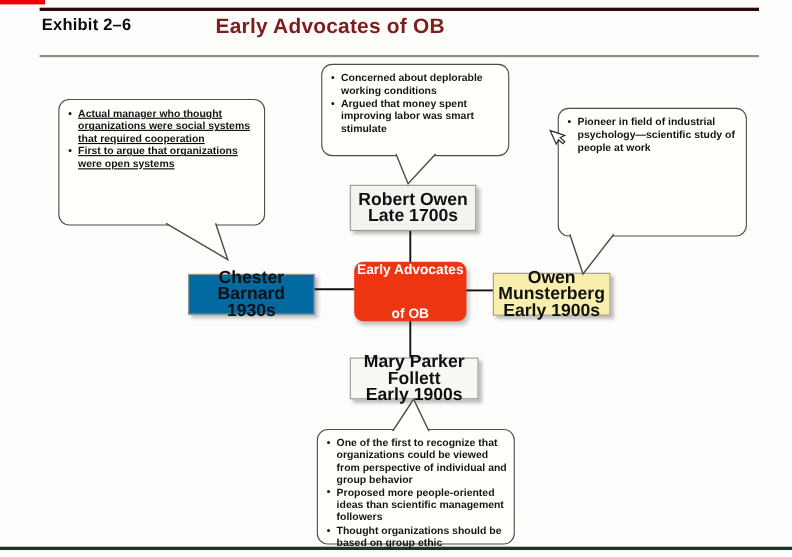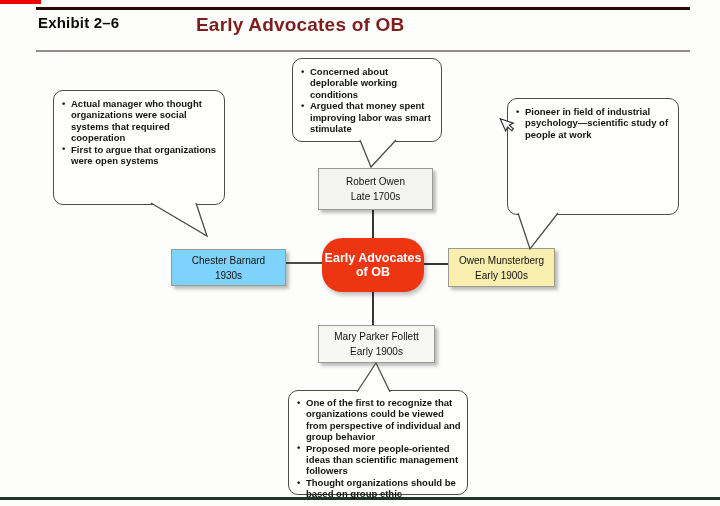--- a/index.html
+++ b/index.html
@@ -16,49 +16,49 @@
 
   
   .bubble { position:absolute; background:#fffffb; border:1.4px solid #4d4d46; border-radius:10px; box-sizing:border-box; z-index:2; }
   .bubble ul { margin:0; padding:7px 4px 0 17px; list-style:none; }
   .bubble li { position:relative; font-size:9.5px; line-height:11.3px; font-weight:bold; color:#141414; margin:0 0 0.5px 0; }
   .bubble li::before { content:"•"; position:absolute; left:-9px; top:-0.5px; }
 
   
   .node { position:absolute; display:flex; flex-direction:column; align-items:center; justify-content:center;
           border:1px solid #9a9a94; box-shadow:3px 3px 3px rgba(110,110,110,0.45); box-sizing:border-box; z-index:3; }
-  .node .nm, .node .era { font-size:10px; font-weight:normal; color:#101010; line-height:15px; text-align:center; }
+  .node .nm, .node .era { font-size:16px; font-weight:bold; color:#101010; line-height:15px; text-align:center; }
 
-  .center-node { position:absolute; left:322px; top:238px; width:102px; height:54px; border-radius:20px;
-                 display:flex; flex-direction:column; align-items:center; justify-content:center;
+  .center-node { position:absolute; left:322px; top:238px; width:102px; height:54px; border-radius:8px;
+                 display:flex; flex-direction:column; align-items:center; justify-content:space-between;
                  box-shadow:2px 3px 4px rgba(130,130,130,0.5); z-index:3; }
   .center-node span { color:#ffffff; font-size:12.5px; font-weight:bold; line-height:14px; text-align:center; }
 
   svg.overlay { position:absolute; left:0; top:0; z-index:4; pointer-events:none; }
 </style>
 </head>
 <body>
 
 <div id="stage">
 
   <div class="accent-bar"></div>
   <div class="top-rule"></div>
   <div class="title-exhibit">Exhibit 2–6</div>
   <div class="title-main">Early Advocates of OB</div>
   <div class="mid-rule"></div>
   <div class="bottom-rule"></div>
 
-  <div class="bubble" style="left:53px; top:90px; width:172px; height:115px;">
+  <div class="bubble" style="left:53px; top:90px; width:188px; height:115px;text-decoration:underline;">
     <ul>
       <li>Actual manager who thought organizations were social systems that required cooperation</li>
       <li>First to argue that organizations were open systems</li>
     </ul>
   </div>
 
-  <div class="bubble" style="left:292px; top:58px; width:150px; height:84px;">
+  <div class="bubble" style="left:292px; top:58px; width:171px; height:84px;">
     <ul>
       <li>Concerned about deplorable working conditions</li>
       <li>Argued that money spent improving labor was smart stimulate</li>
     </ul>
   </div>
 
   <div class="bubble" style="left:507px; top:98px; width:172px; height:117px;">
     <ul>
       <li>Pioneer in field of industrial psychology—scientific study of people at work</li>
     </ul>
@@ -70,21 +70,21 @@
       <li>Proposed more people-oriented ideas than scientific management followers</li>
       <li>Thought organizations should be based on group ethic</li>
     </ul>
   </div>
 
   <div class="node" style="left: 318px; top: 168px; width: 115px; height: 42px; background-color: rgb(243, 243, 239);">
     <span class="nm">Robert Owen</span>
     <span class="era">Late 1700s</span>
   </div>
 
-  <div class="node" style="left: 171px; top: 249px; width: 115px; height: 37px; background-color: #7dd3fc;">
+  <div class="node" style="left: 171px; top: 249px; width: 115px; height: 37px; background-color: #0369a1;">
     <span class="nm">Chester Barnard</span>
     <span class="era">1930s</span>
   </div>
 
   <div class="node" style="left: 448px; top: 248px; width: 107px; height: 39px; background-color: rgb(248, 238, 174);">
     <span class="nm">Owen Munsterberg</span>
     <span class="era">Early 1900s</span>
   </div>
 
   <div class="node" style="left: 318px; top: 325px; width: 117px; height: 38px; background-color: rgb(247, 247, 243);">

